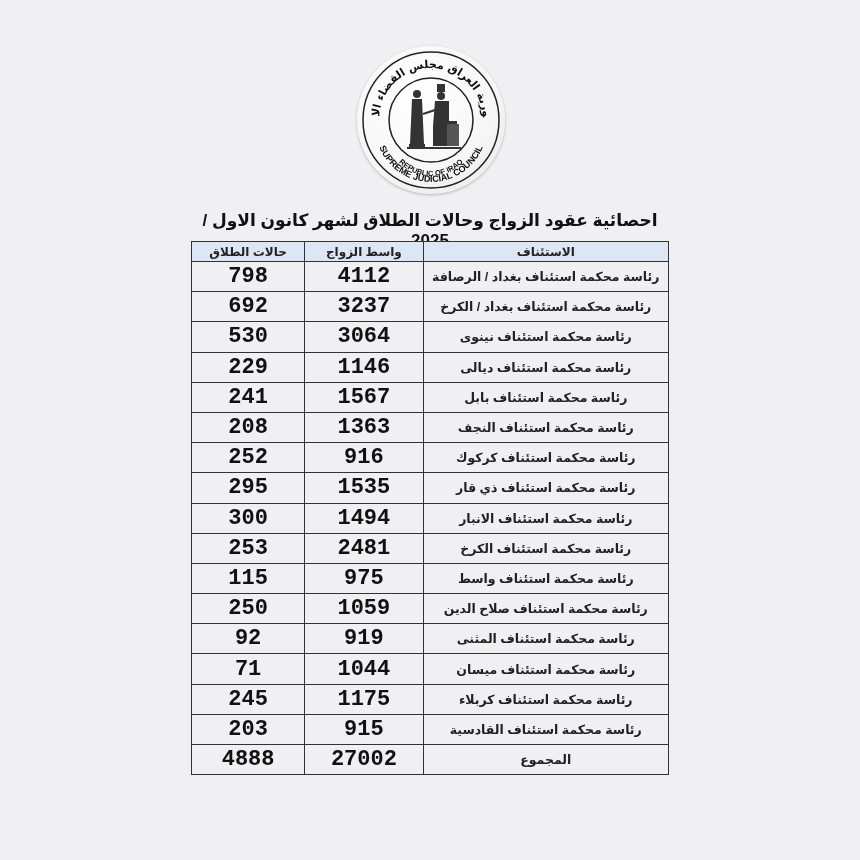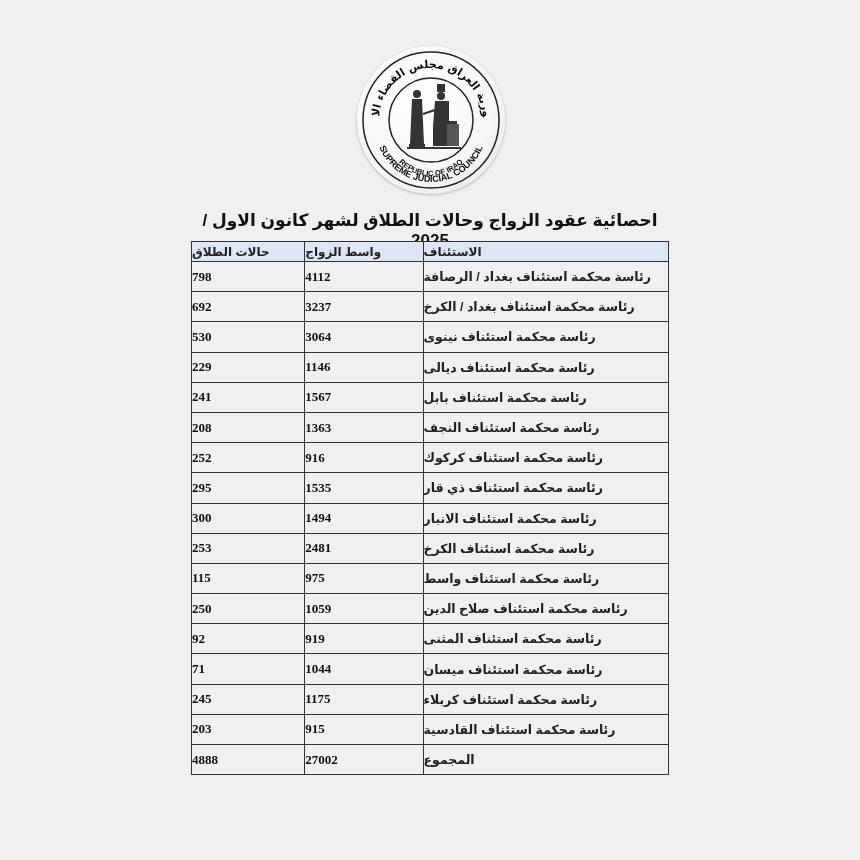--- a/index.html
+++ b/index.html
@@ -33,21 +33,21 @@
   table.stats {
     position: absolute;
     left: 191px; top: 241px;
     width: 478px;
     border-collapse: collapse;
     direction: rtl;
     background: #f0f0f2;
   }
   table.stats th, table.stats td {
     border: 1.5px solid #333;
-    text-align: left;
+    text-align: center;
     padding: 0;
   }
   table.stats th {
     height: 19px;
     background: #dde6f4;
     font-family: "Liberation Sans", "DejaVu Sans", sans-serif;
     font-weight: bold;
     font-size: 12px;
     color: #222;
   }
@@ -56,23 +56,23 @@
   }
   td.court {
     width: 244px;
     font-family: "Liberation Sans", "DejaVu Sans", sans-serif;
     font-weight: bold;
     font-size: 12.5px;
     color: #222;
     margin-top: 40px;
   }
   td.num {
-    font-family: Liberation Serif, serif;
-    font-weight: bold;
-    font-size: 13px;
+    font-family: Liberation Mono, monospace;
+    font-weight: bold;
+    font-size: 22px;
     color: #111;
   }
   td.marriage { width: 117px; }
   td.divorce { width: 112px; }
 </style>
 </head>
 <body>
 
 <div class="logo">
   <svg width="148" height="148" viewBox="0 0 148 148">

